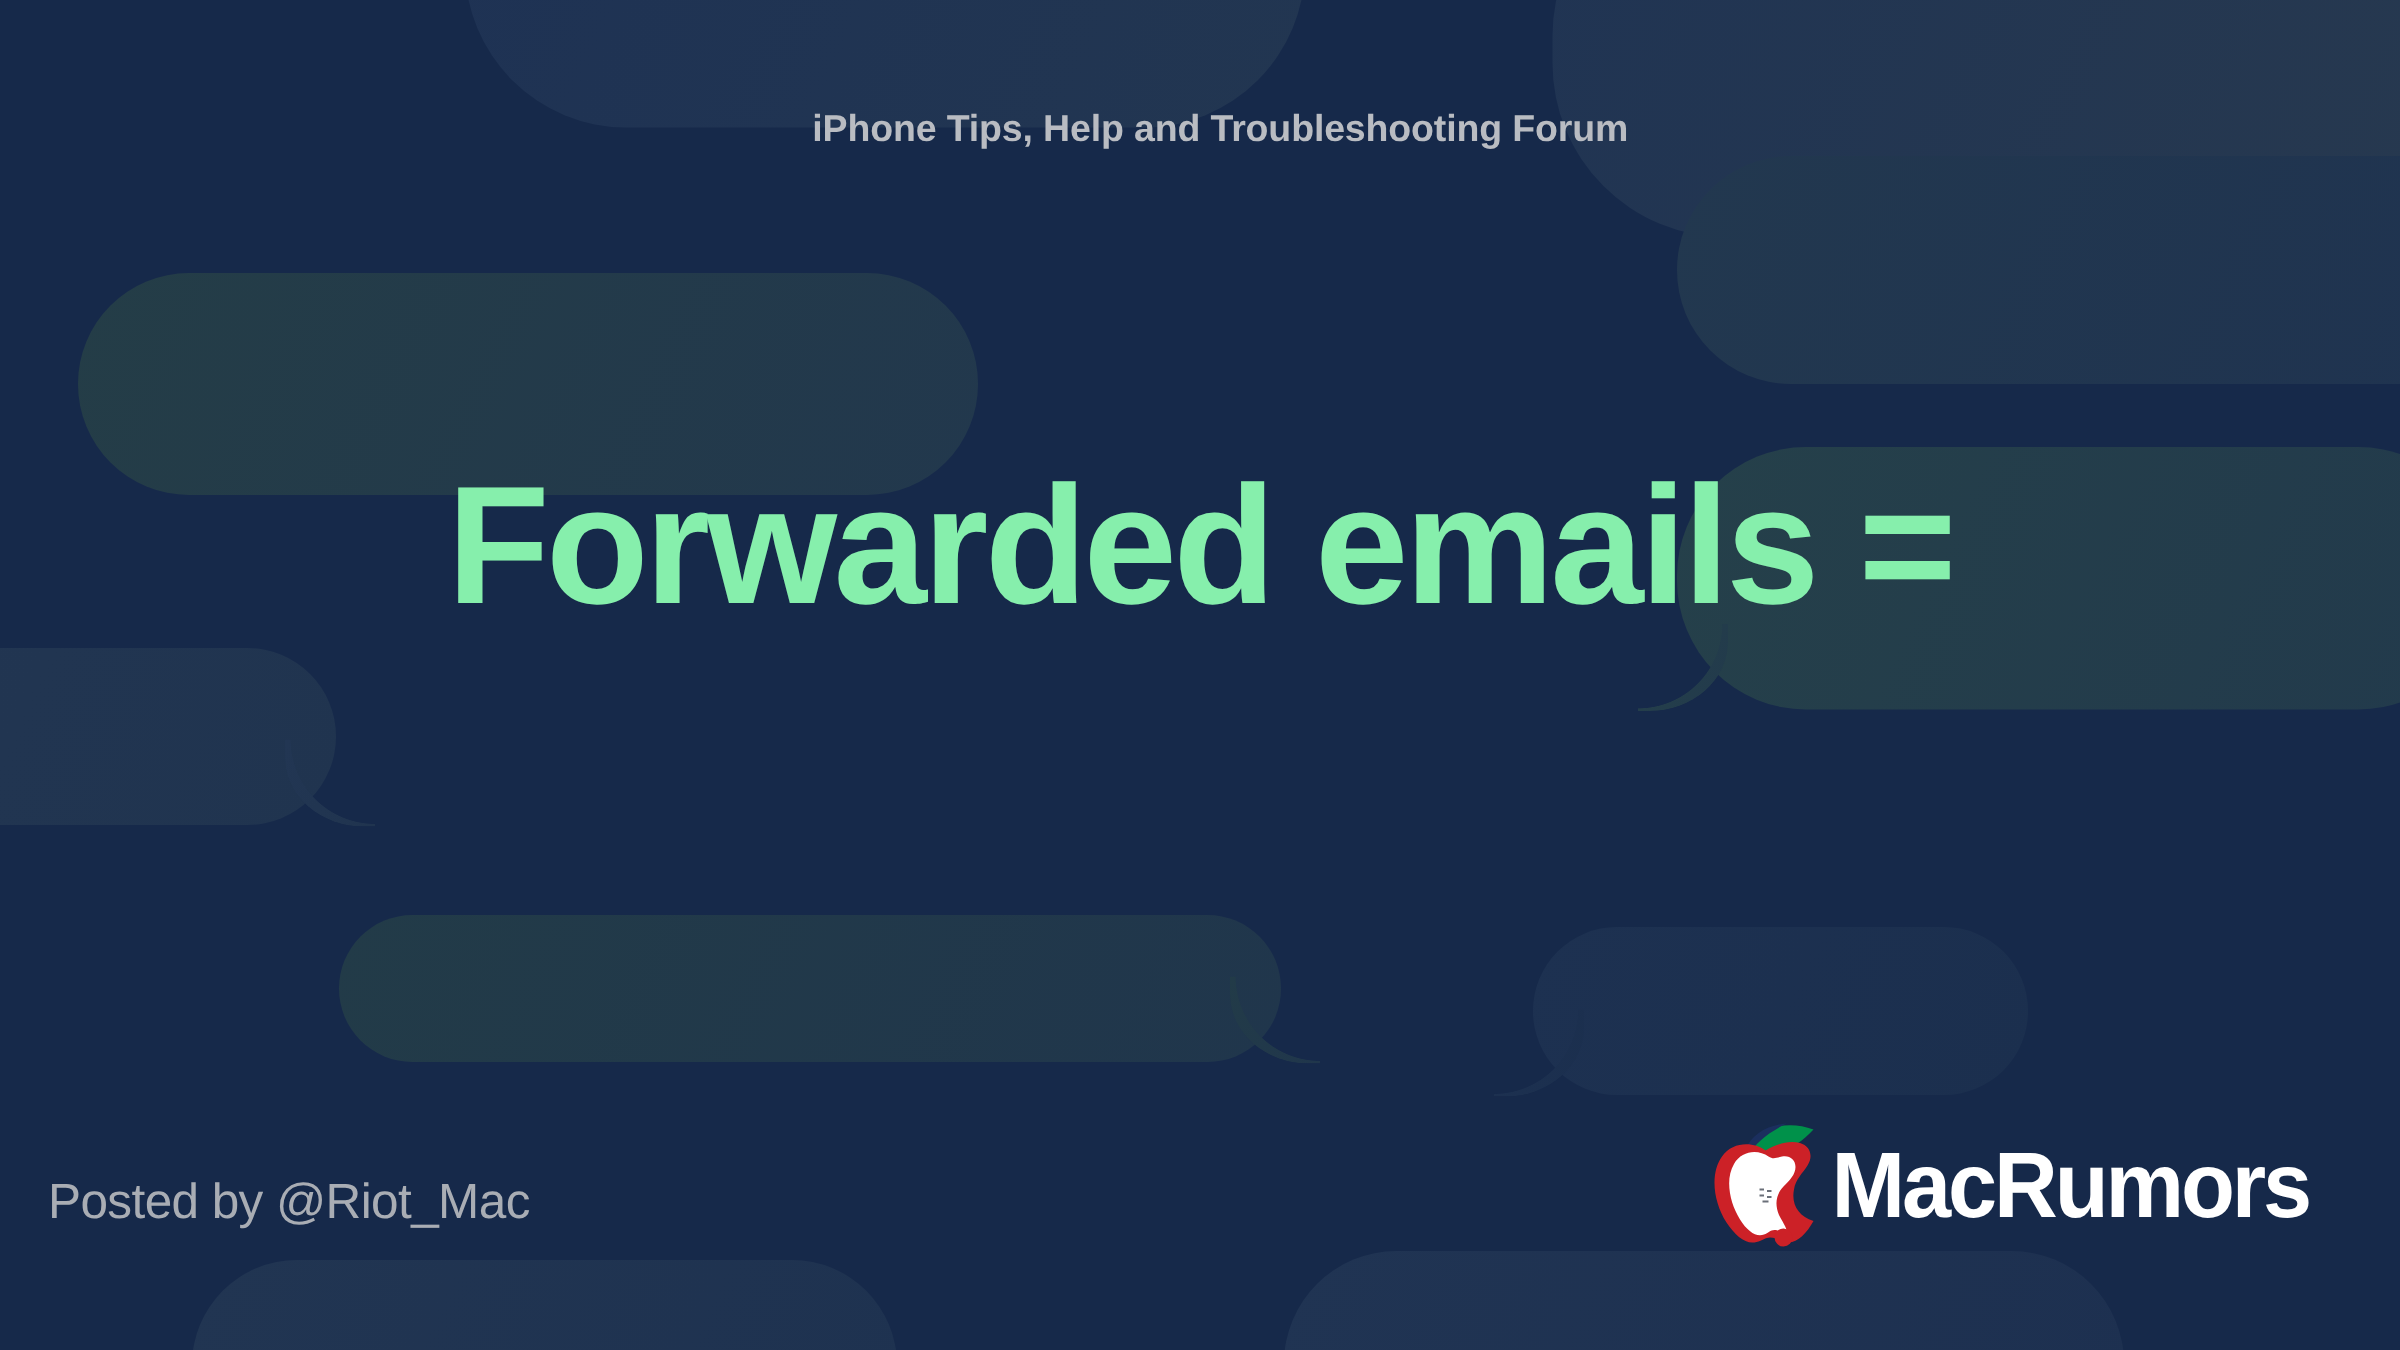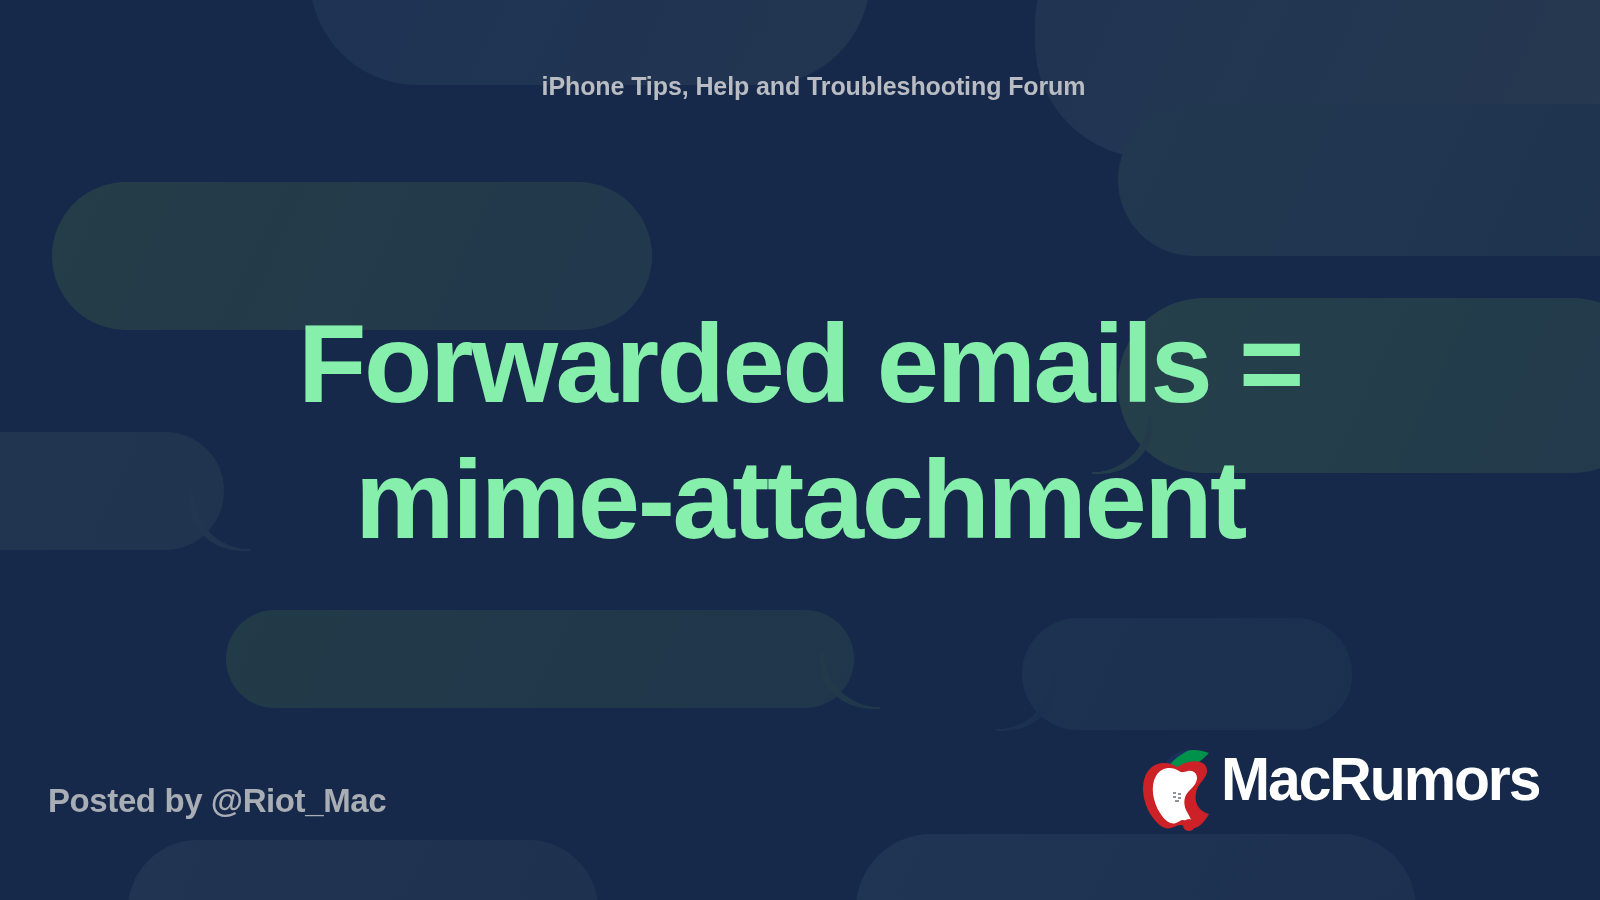--- a/index.html
+++ b/index.html
@@ -72,34 +72,35 @@
     text-align:center;
     font-size:112px;
     line-height:1.21;
     font-weight:bold;
     letter-spacing:-2.5px;
     color:#ffffff;
   }
 
   #posted-by {
     position:absolute;
-    left:48px;
+    left:32px;
     bottom:80px;
     font-size:33px;
-    font-weight:bold;
+    font-weight:normal;
     letter-spacing:-0.4px;
     color:#a9adb4;
   }
 
   
   #logo {
     position:absolute;
     right:44px;
     bottom:66px;
     display:flex;
+    align-items:center;
     gap:6px;
   }
   #logo-mark { width:76px; height:86px; display:block; }
   #logo-wordmark {
     font-size:62px;
     font-weight:bold;
     letter-spacing:-2.2px;
     color:#ffffff;
     line-height:1;
     transform:scaleX(0.95);
@@ -124,21 +125,20 @@
       <div class="bubble" style="left: 856px; top: 834px; width: 560px; height: 150px; border-radius: 75px; background: linear-gradient(115deg, rgb(32, 52, 83) 0%, rgb(29, 48, 80) 100%);"></div>
     </div>
 
   <div id="content">
 
     <div id="forum-name" style="color: rgb(185, 188, 194);">iPhone Tips, Help and Troubleshooting Forum</div>
 
     <h1 id="title" style="color: #86efac;">
       <span>Forwarded emails =</span>
       <br>
-      <span>mime-attachment</span>
     </h1>
 
     <div id="posted-by" style="color: rgb(169, 173, 180);">Posted by @Riot_Mac</div>
 
     <div id="logo">
       <svg id="logo-mark" viewBox="0 0 76 86">
 
         <path d="M25 19 C31 4, 52 -2, 70 5 C60 16, 48 22, 33 22 Z" fill="#00914a"></path>
 
         <path d="M24 20 C28 8, 40 2, 52 1 C40 7, 31 14, 27 22 Z" fill="#1b2f5e"></path>

